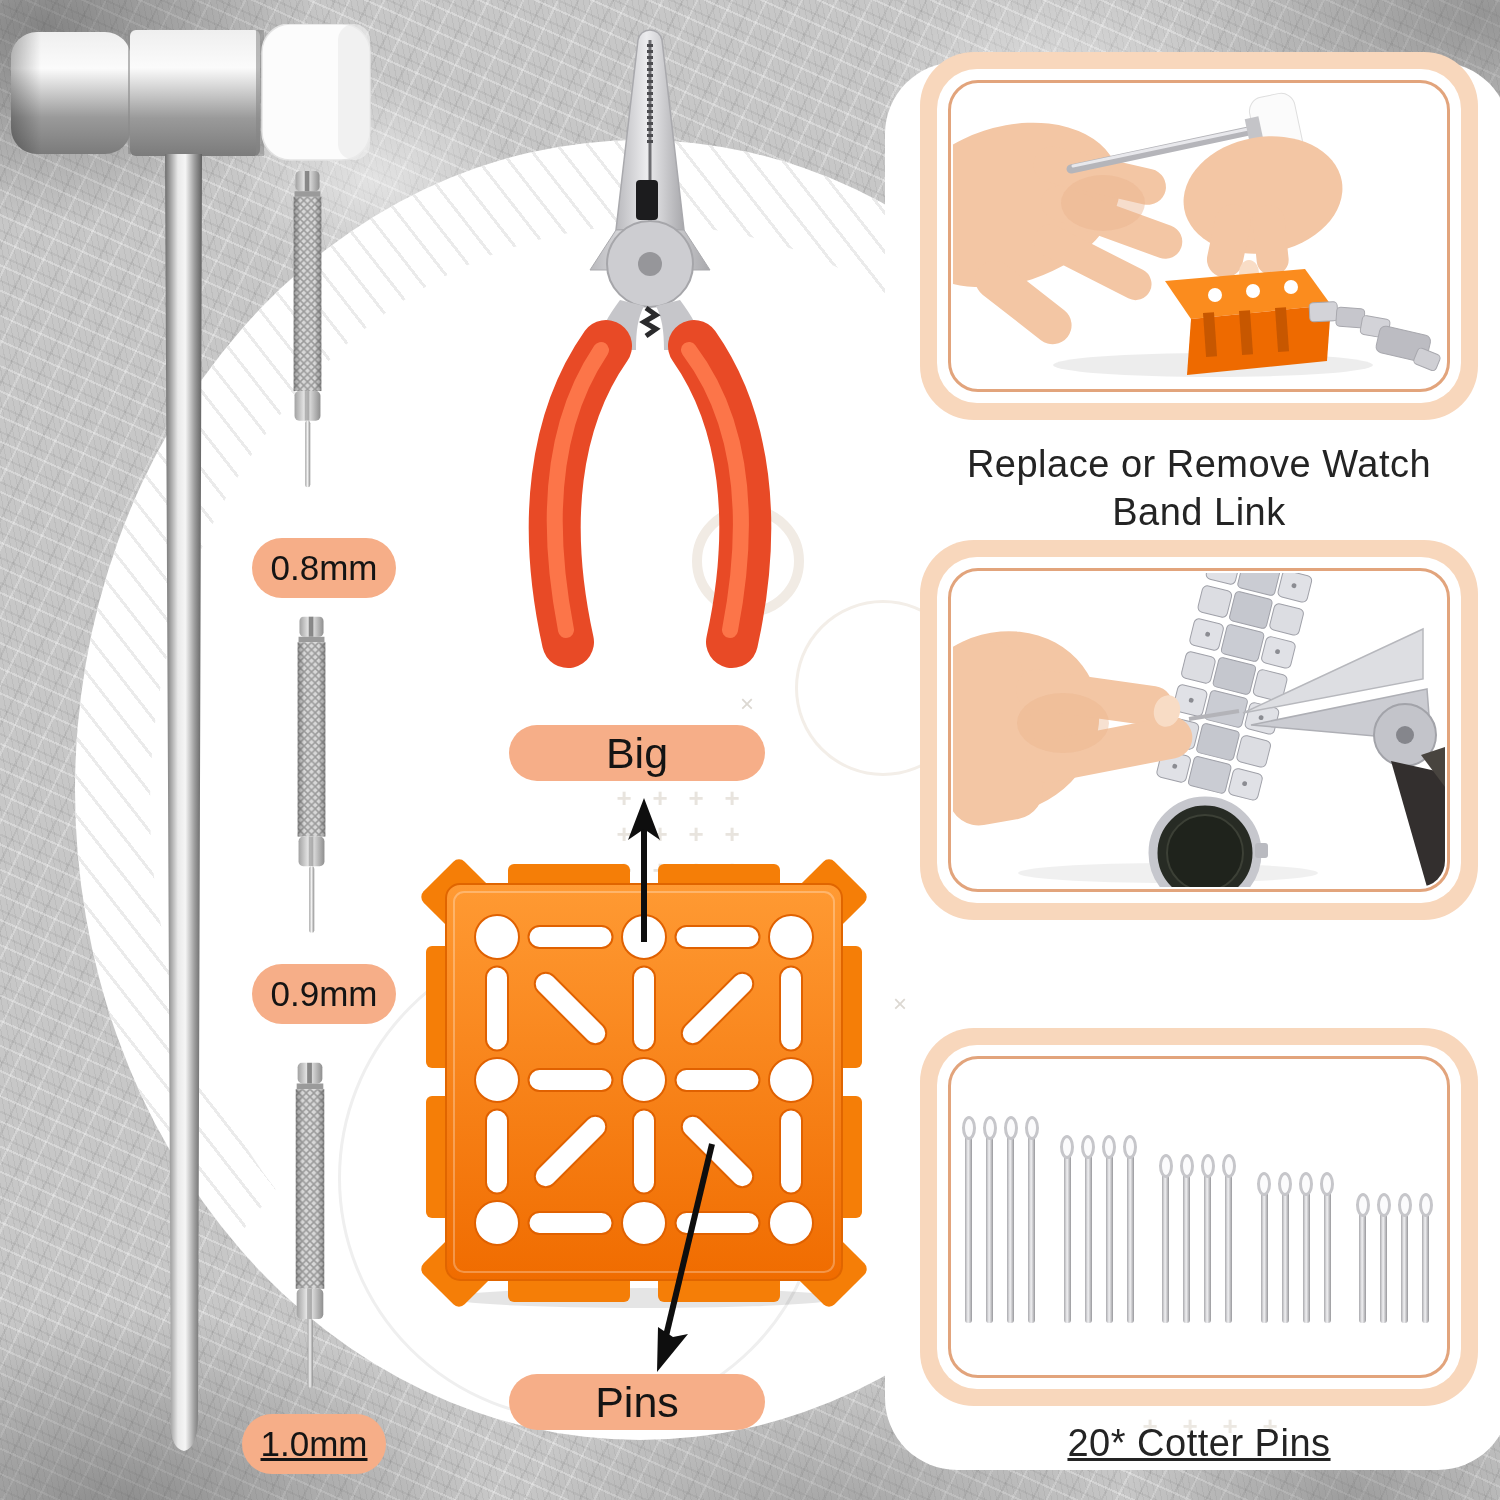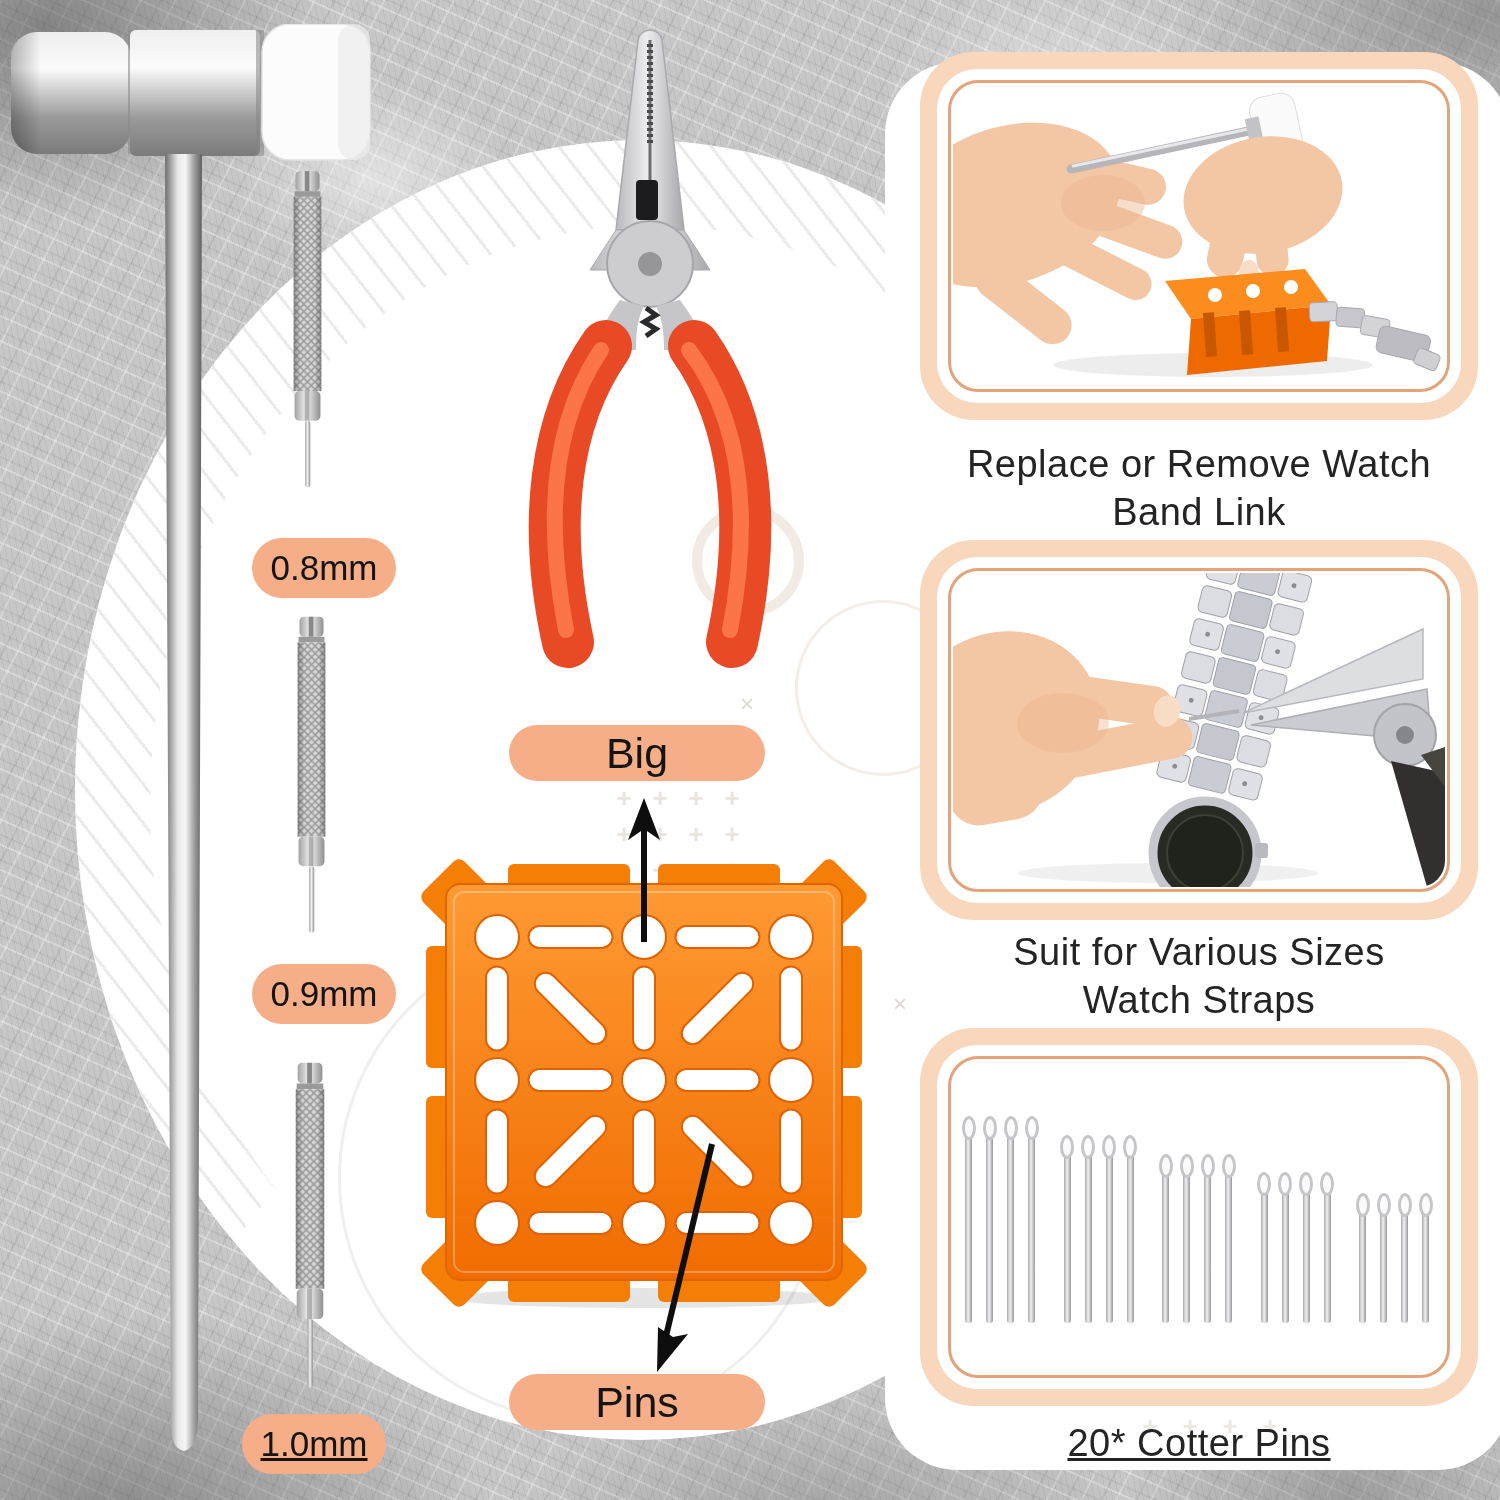--- a/index.html
+++ b/index.html
@@ -397,24 +397,20 @@
           <polygon points="474,116 298,152 478,168" fill="#cbccd2" stroke="#aeafb5" stroke-width="1.5"></polygon>
           <circle cx="452" cy="162" r="31" fill="#c3c4ca" stroke="#a2a3a9" stroke-width="2"></circle>
           <circle cx="452" cy="162" r="9" fill="#85868c"></circle>
           <polygon points="438,188 474,314 492,314 492,200" fill="#332f2e"></polygon>
           <polygon points="468,182 492,174 492,214" fill="#48443f"></polygon>
         </g>
       </svg>
     </div>
     <div class="panel-line"></div>
   </div>
-  <div class="caption" id="cap2">
-    <div>Suit for Various Sizes</div>
-    <div>Watch Straps</div>
-  </div>
 
   <div class="panel" id="panel3">
     <div class="panel-white"></div>
     <div class="panel-photo">
       <div class="pins">
           <div class="pin-group">
             <div class="pin" style="height: 205px;"></div>
             <div class="pin" style="height: 205px;"></div>
             <div class="pin" style="height: 205px;"></div>
             <div class="pin" style="height: 205px;"></div>

